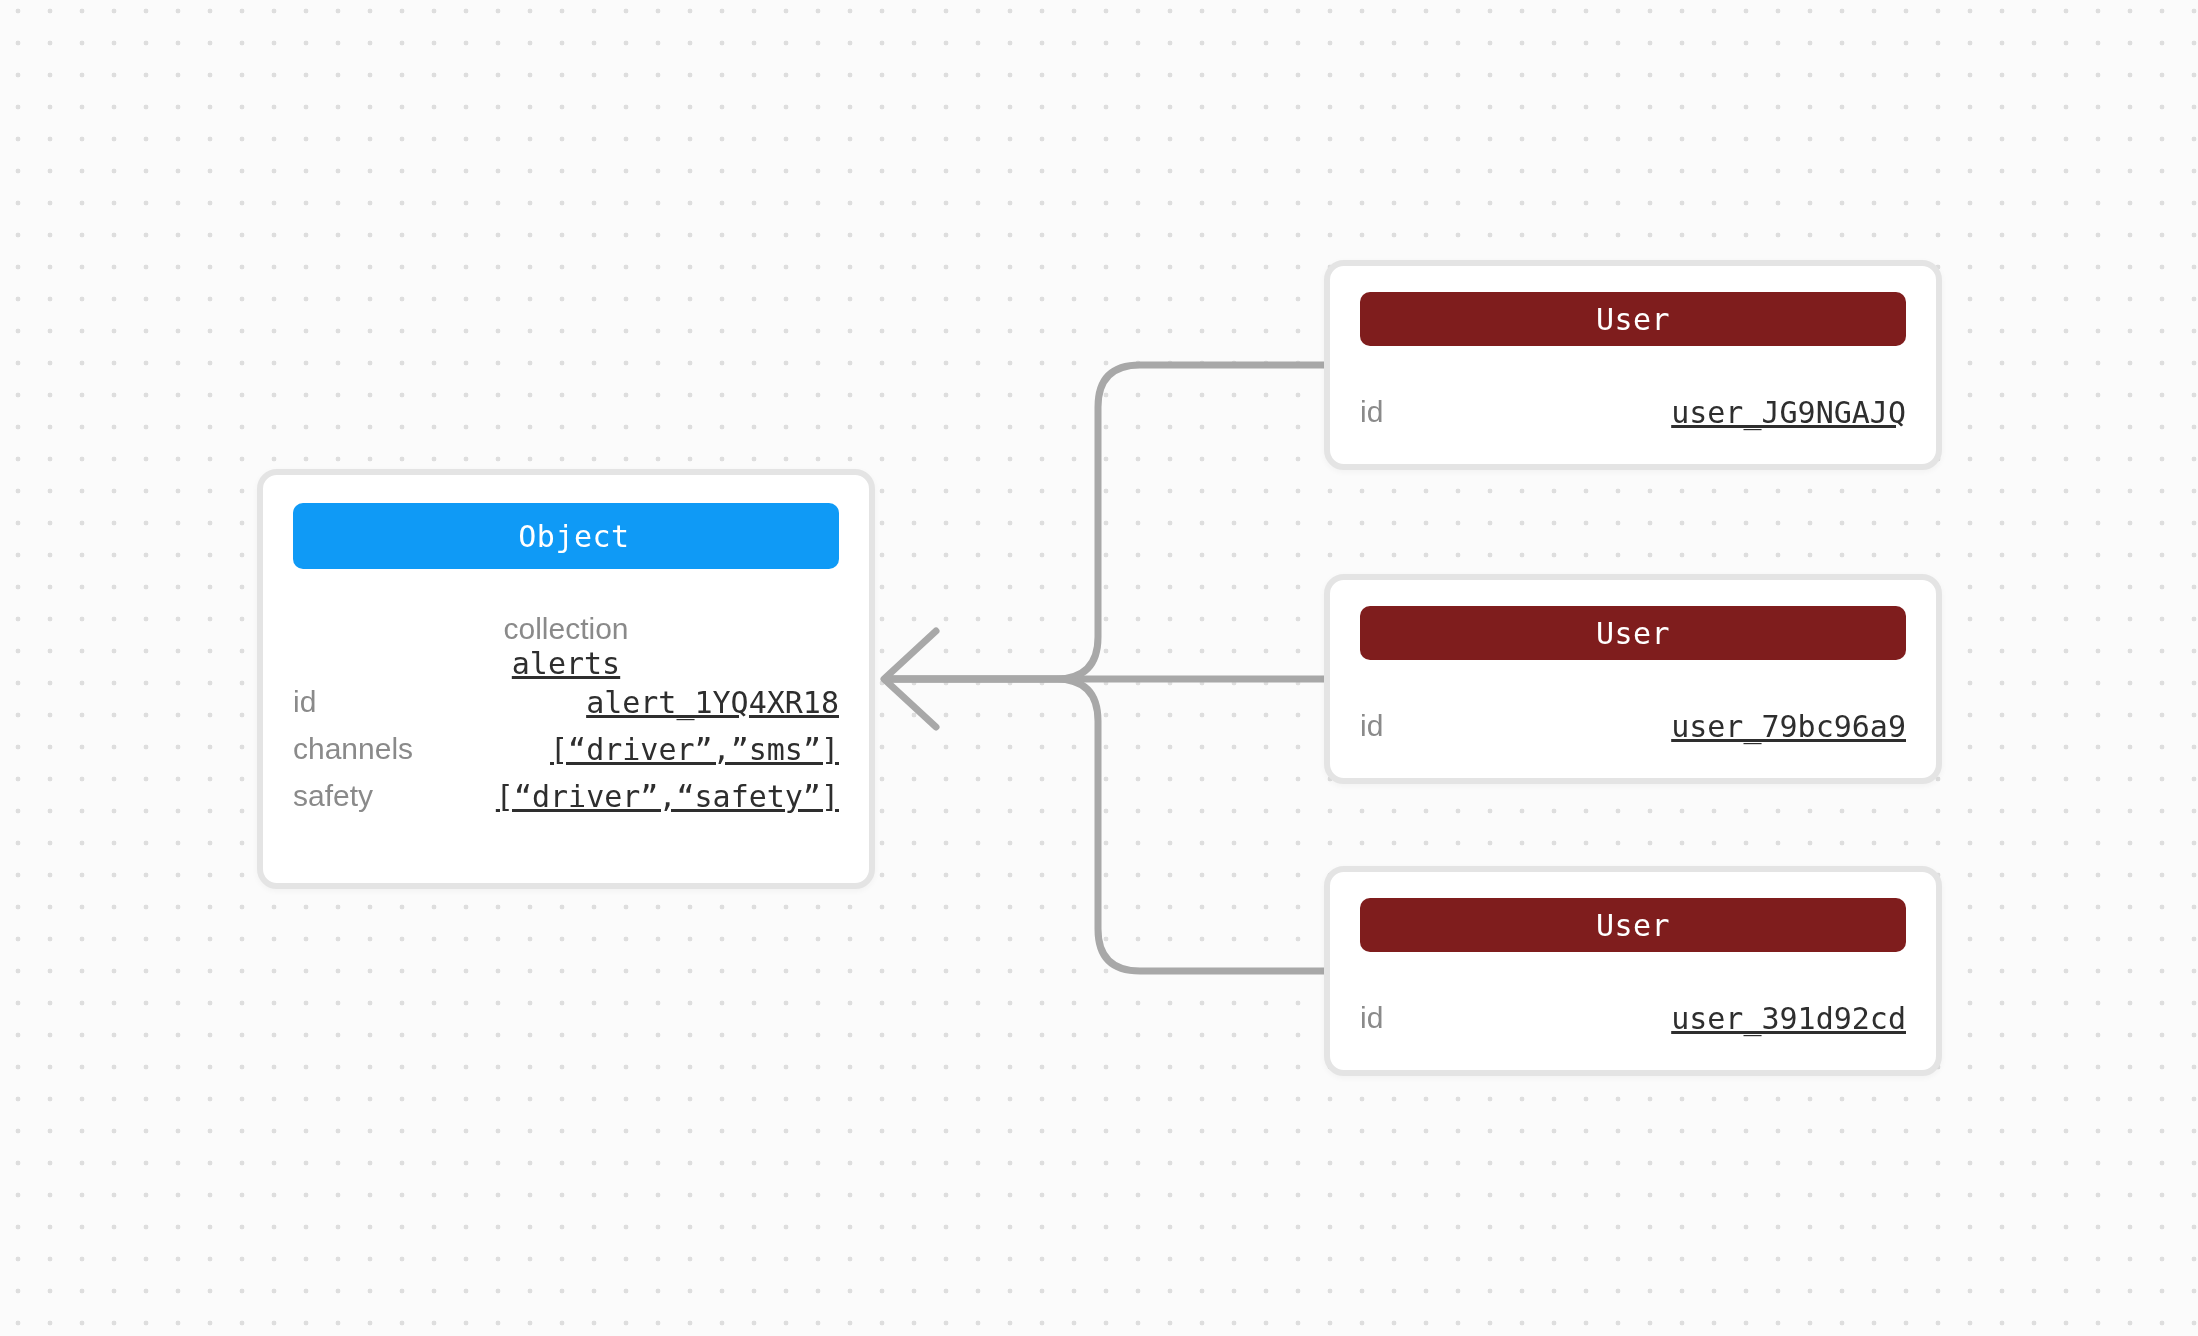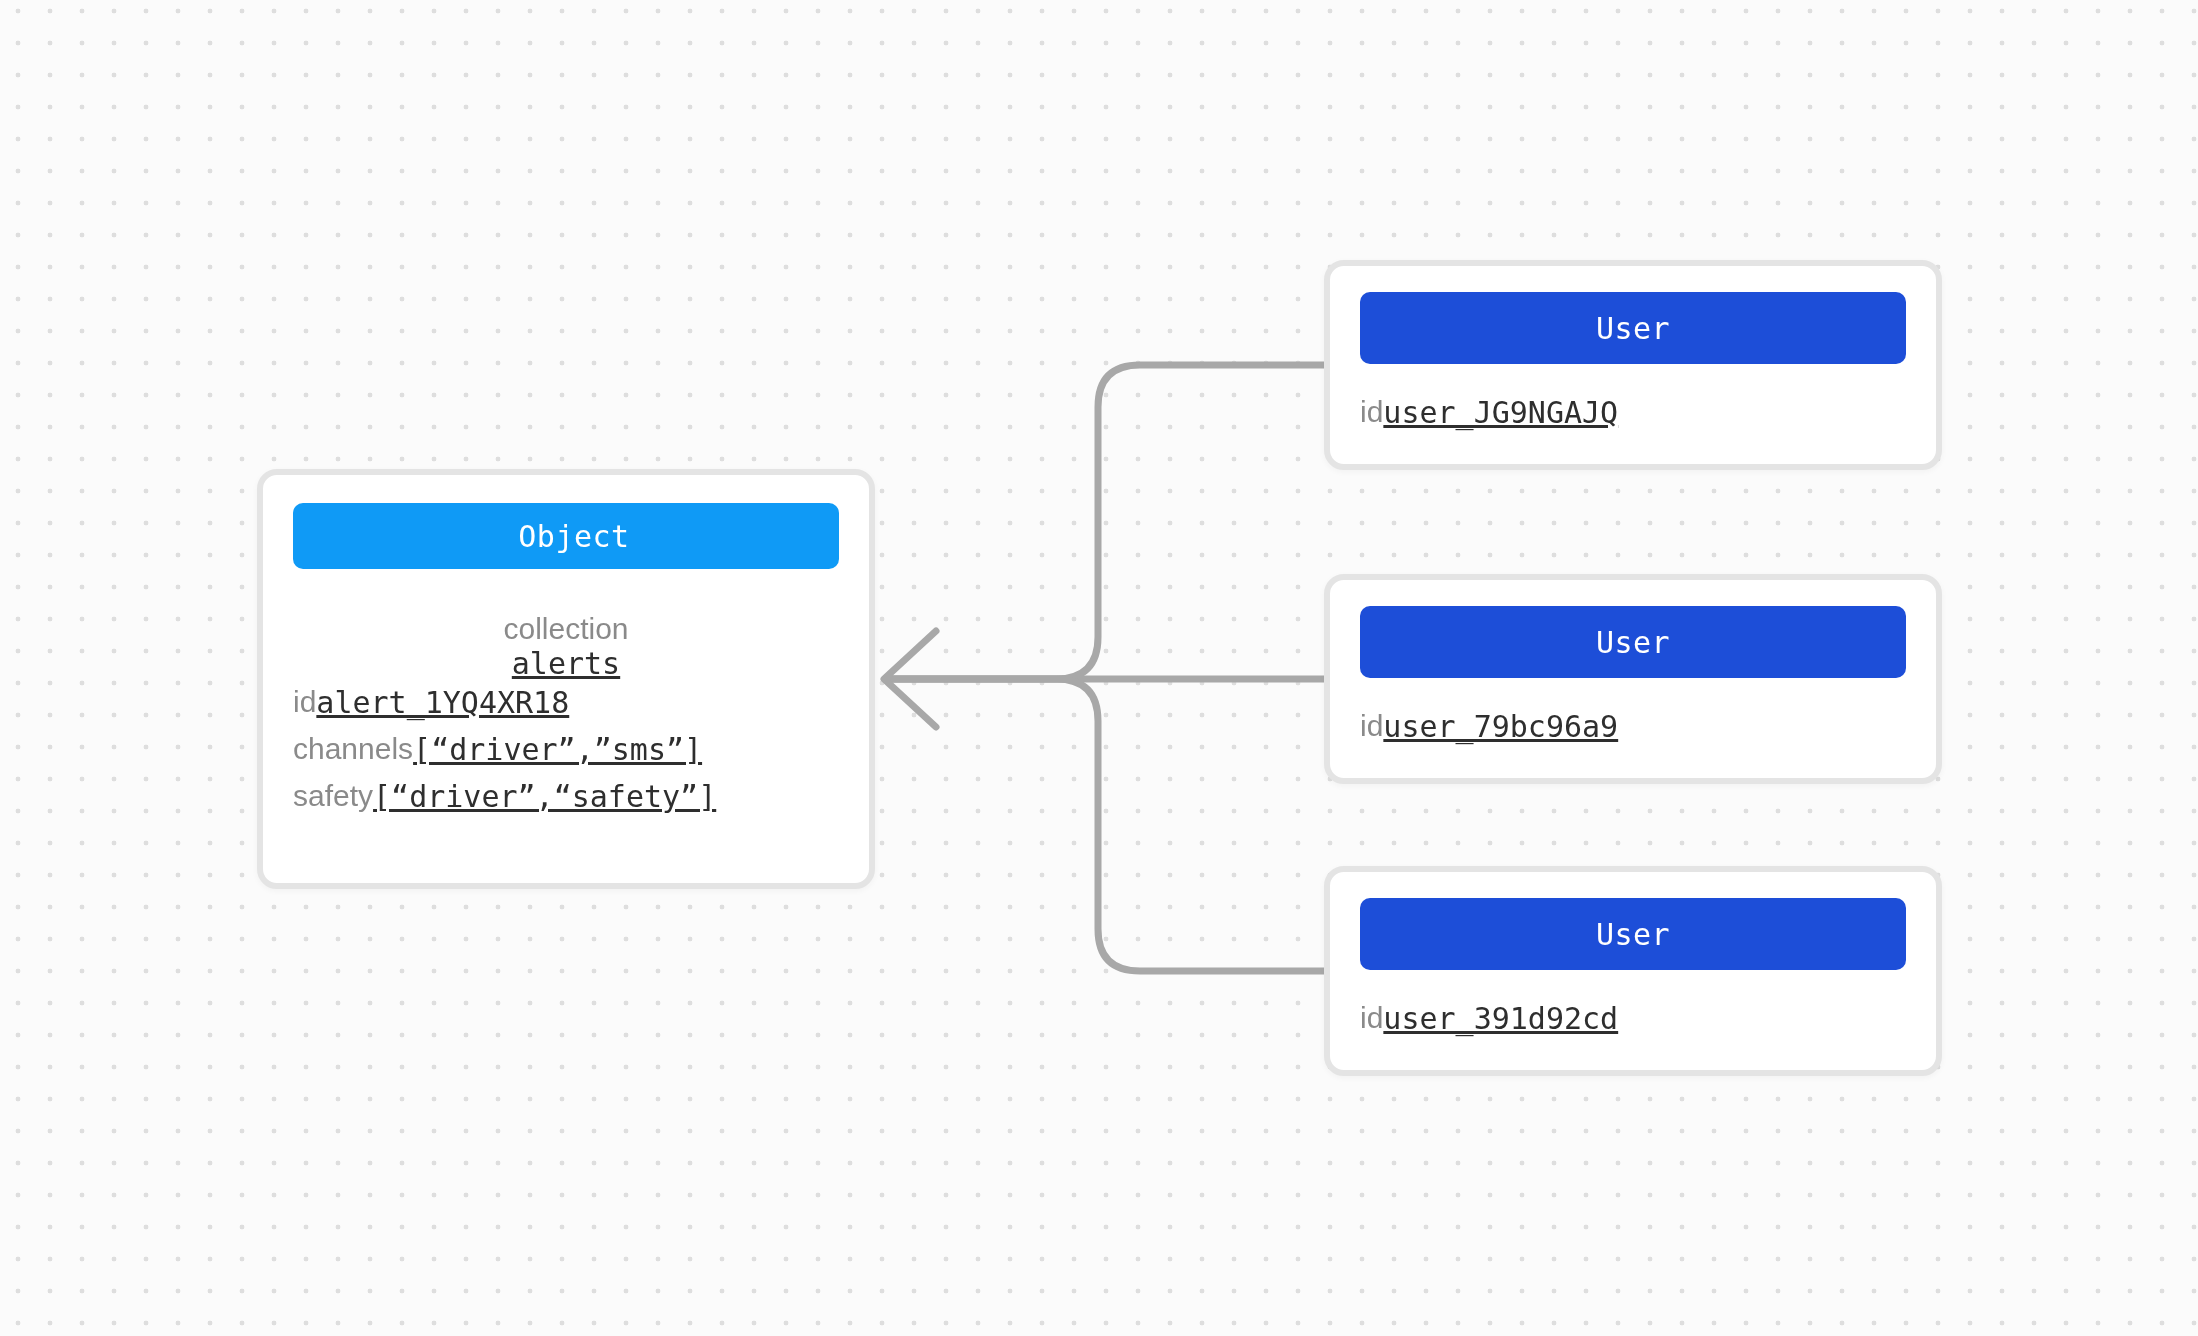--- a/index.html
+++ b/index.html
@@ -68,29 +68,30 @@
     align-items: center;
     justify-content: center;
   }
   .object-node .node-header {
     top: 28px;
     background: #0f9af6;
     padding-left: 16px;
   }
   .user-node .node-header {
     top: 26px;
-    height: 72px;
-    background: #1d4ed8;
+    height: 54px;
+    background: #7f1d1d;
   }
   .field-row {
     position: absolute;
     left: 30px; right: 30px;
     height: 40px;
     display: flex;
     align-items: center;
+    justify-content: space-between;
   }
   .object-node .row-0 { top: 137px; flex-direction: column; }
   .object-node .row-1 { top: 207px; }
   .object-node .row-2 { top: 254px; }
   .object-node .row-3 { top: 301px; }
   .user-node .row-0 { top: 126px; }
   .field-label {
     font-family: "Liberation Sans", sans-serif;
     font-size: 30px;
     color: #8a8a8a;

